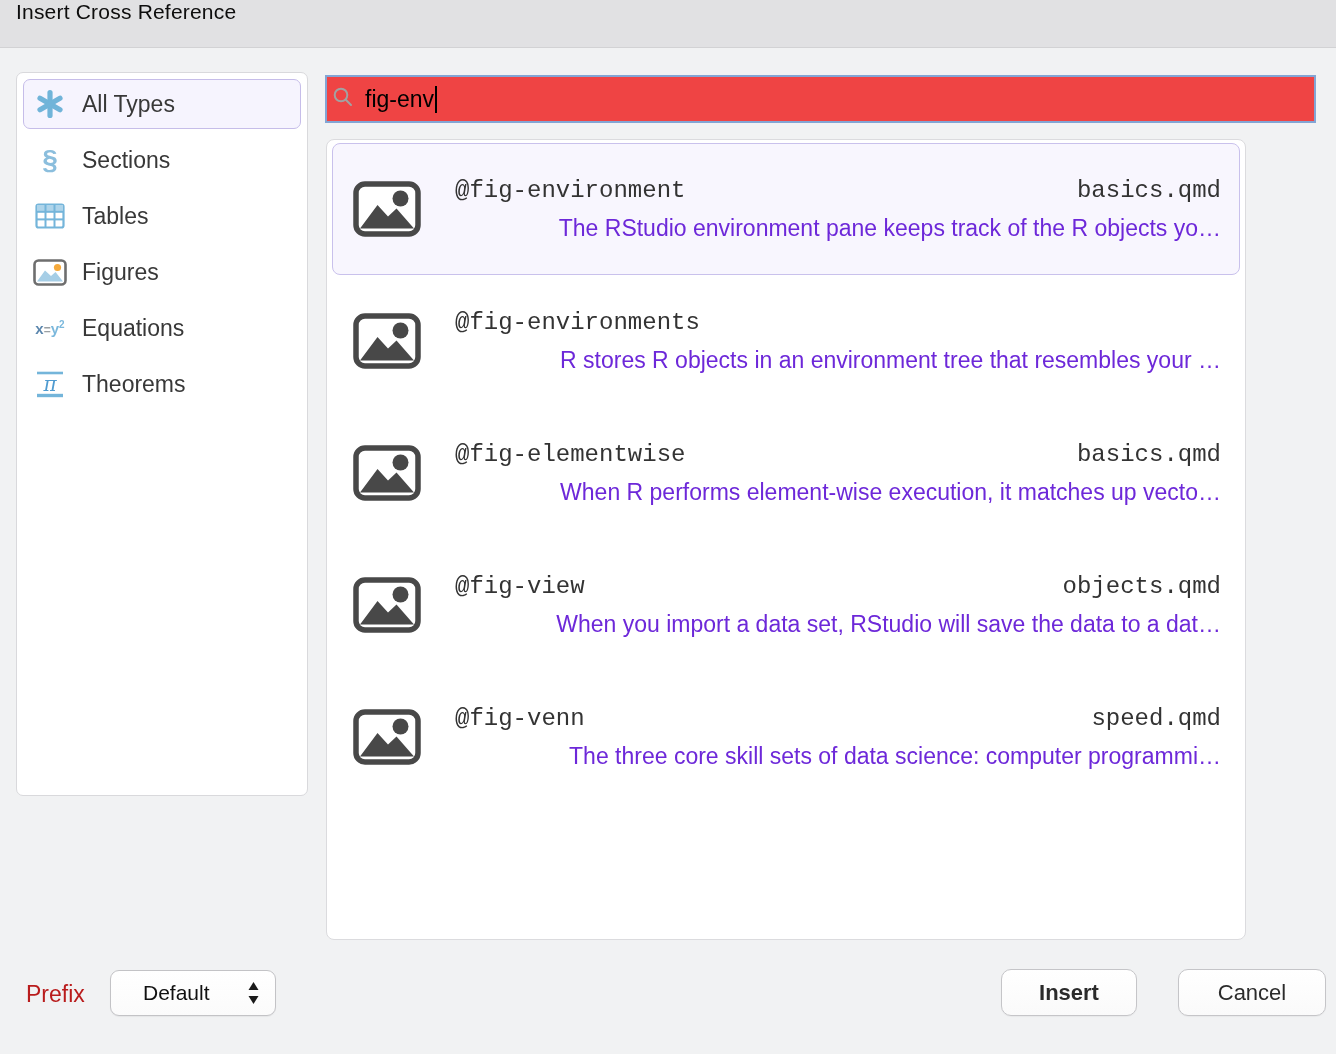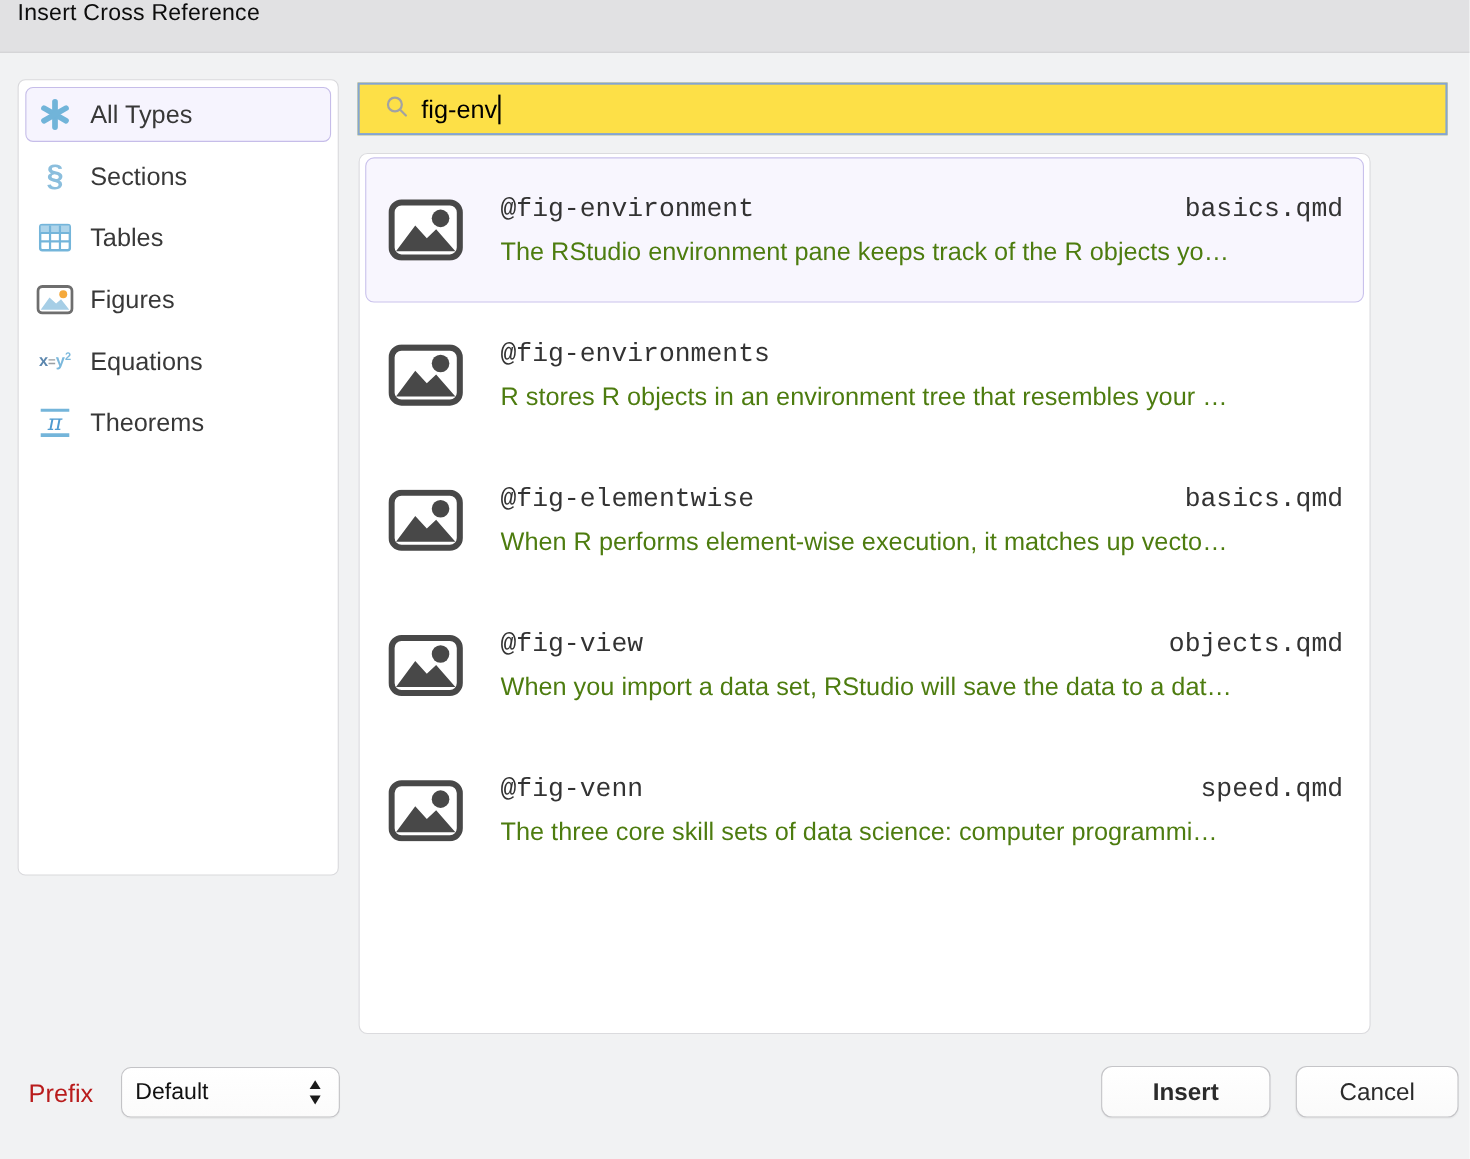--- a/index.html
+++ b/index.html
@@ -57,42 +57,43 @@
   .section-glyph { font-size:28px; font-weight:bold; color:#8bbedd; line-height:1; }
   .eq-glyph { font-weight:bold; font-size:15px; line-height:1; white-space:nowrap; font-family:"Liberation Sans",sans-serif; }
   .eq-x { color:#5c87ae; }
   .eq-eq { color:#9aa0a4; font-size:12px; }
   .eq-y { color:#7bb8dc; }
   .eq-sup { color:#7bb8dc; font-size:10px; vertical-align:super; }
 
   
   .searchbox {
     position:absolute; left:325px; top:75px; width:991px; height:48px;
-    background:#fde047;
+    background:#ef4444;
     border:2px solid #83a5d4;
     display:flex; align-items:center;
-    padding-left:23px;
+    padding-left:5px;
   }
   .search-text {
     margin-left:11px;
     font-size:23px; color:#000;
   }
   .caret {
     display:inline-block; width:2px; height:27px;
     background:#000; margin-left:1px; vertical-align:-5px;
   }
 
   
   .results {
     position:absolute; left:326px; top:139px; width:920px; height:801px;
     background:#ffffff;
     border:1px solid #dbdbde;
     border-radius:8px;
     padding-top:3px;
     overflow:hidden;
+    text-align:right;
   }
   .result-row {
     height:132px;
     margin:0 5px;
     border:1px solid transparent;
     border-radius:8px;
     display:flex; align-items:center;
     padding:0 18px 0 20px;
     cursor:default;
   }
@@ -102,52 +103,52 @@
   }
   .result-icon { flex:none; width:68px; height:56px; }
   .result-text { flex:1; margin-left:34px; min-width:0; }
   .result-line1 { display:flex; justify-content:space-between; align-items:baseline; }
   .result-id, .result-file {
     font-family:"Liberation Mono","DejaVu Sans Mono",monospace;
     font-size:24px; color:#333333; white-space:nowrap;
   }
   .result-desc {
     margin-top:11px;
-    font-size:23px; color:#4d7c0f;
+    font-size:23px; color:#6d28d9;
     white-space:nowrap; overflow:hidden;
   }
 
   
   .prefix-label {
     position:absolute; left:26px; top:981px;
     font-size:23px; color:#b91c1c;
   }
   .prefix-select {
-    position:absolute; left:110px; top:970px; width:199px; height:46px;
+    position:absolute; left:110px; top:970px; width:166px; height:46px;
     background:linear-gradient(#ffffff,#fbfbfb);
     border:1px solid #c3c3c6;
     border-radius:9px;
     display:flex; align-items:center;
-    padding-left:12px;
+    padding-left:32px;
     box-shadow:0 1px 1px rgba(0,0,0,0.05);
     cursor:default;
   }
   .prefix-value { font-size:21px; color:#111; flex:1; }
   .updown { margin-right:15px; display:flex; align-items:center; }
   .btn {
     position:absolute; top:969px; height:47px;
     background:linear-gradient(#ffffff,#fafafa);
     border:1px solid #c5c5c8;
     border-radius:10px;
     display:flex; align-items:center; justify-content:center;
     font-size:22px; color:#2b2b2b;
     cursor:default;
     box-shadow:0 1px 1px rgba(0,0,0,0.04);
   }
-  .btn-insert { left:1001px; width:154px; font-weight:bold; }
+  .btn-insert { left:1001px; width:136px; font-weight:bold; }
   .btn-cancel { left:1178px; width:148px; }
 </style>
 </head>
 <body>
 
 <div class="titlebar">
   <span class="title">Insert Cross Reference</span>
 </div>
 
 <div class="sidebar" id="sidebar">

